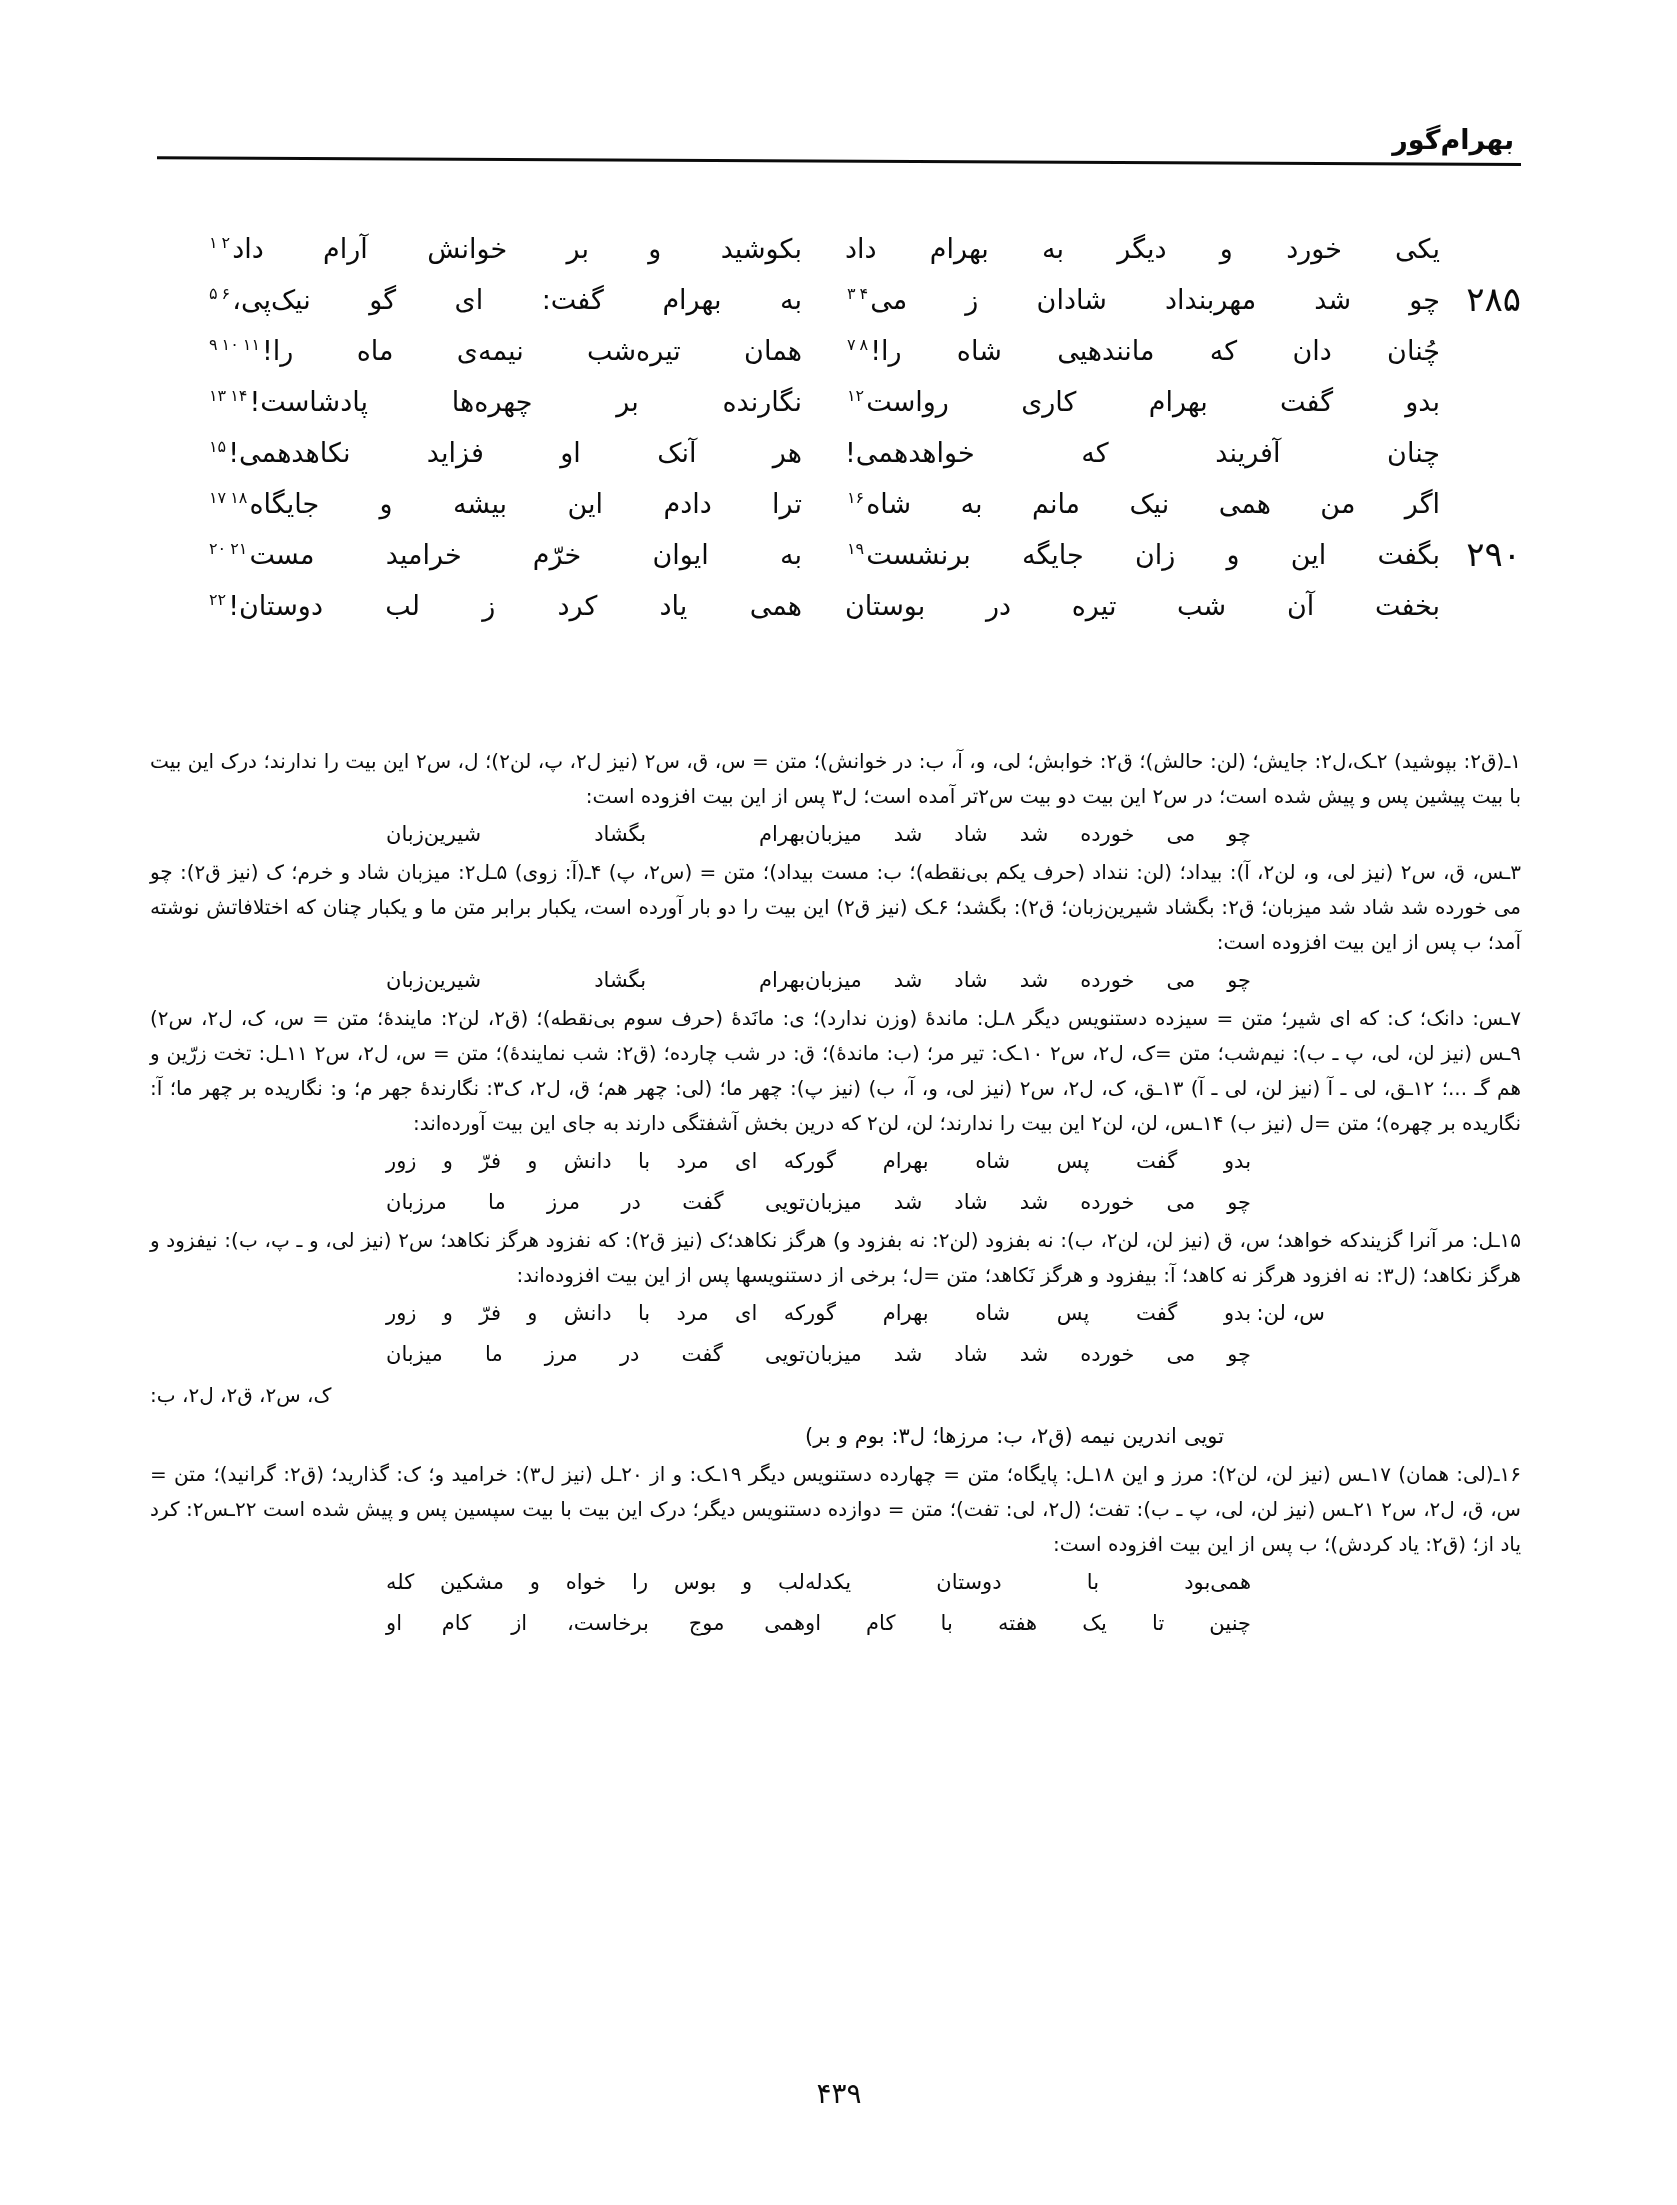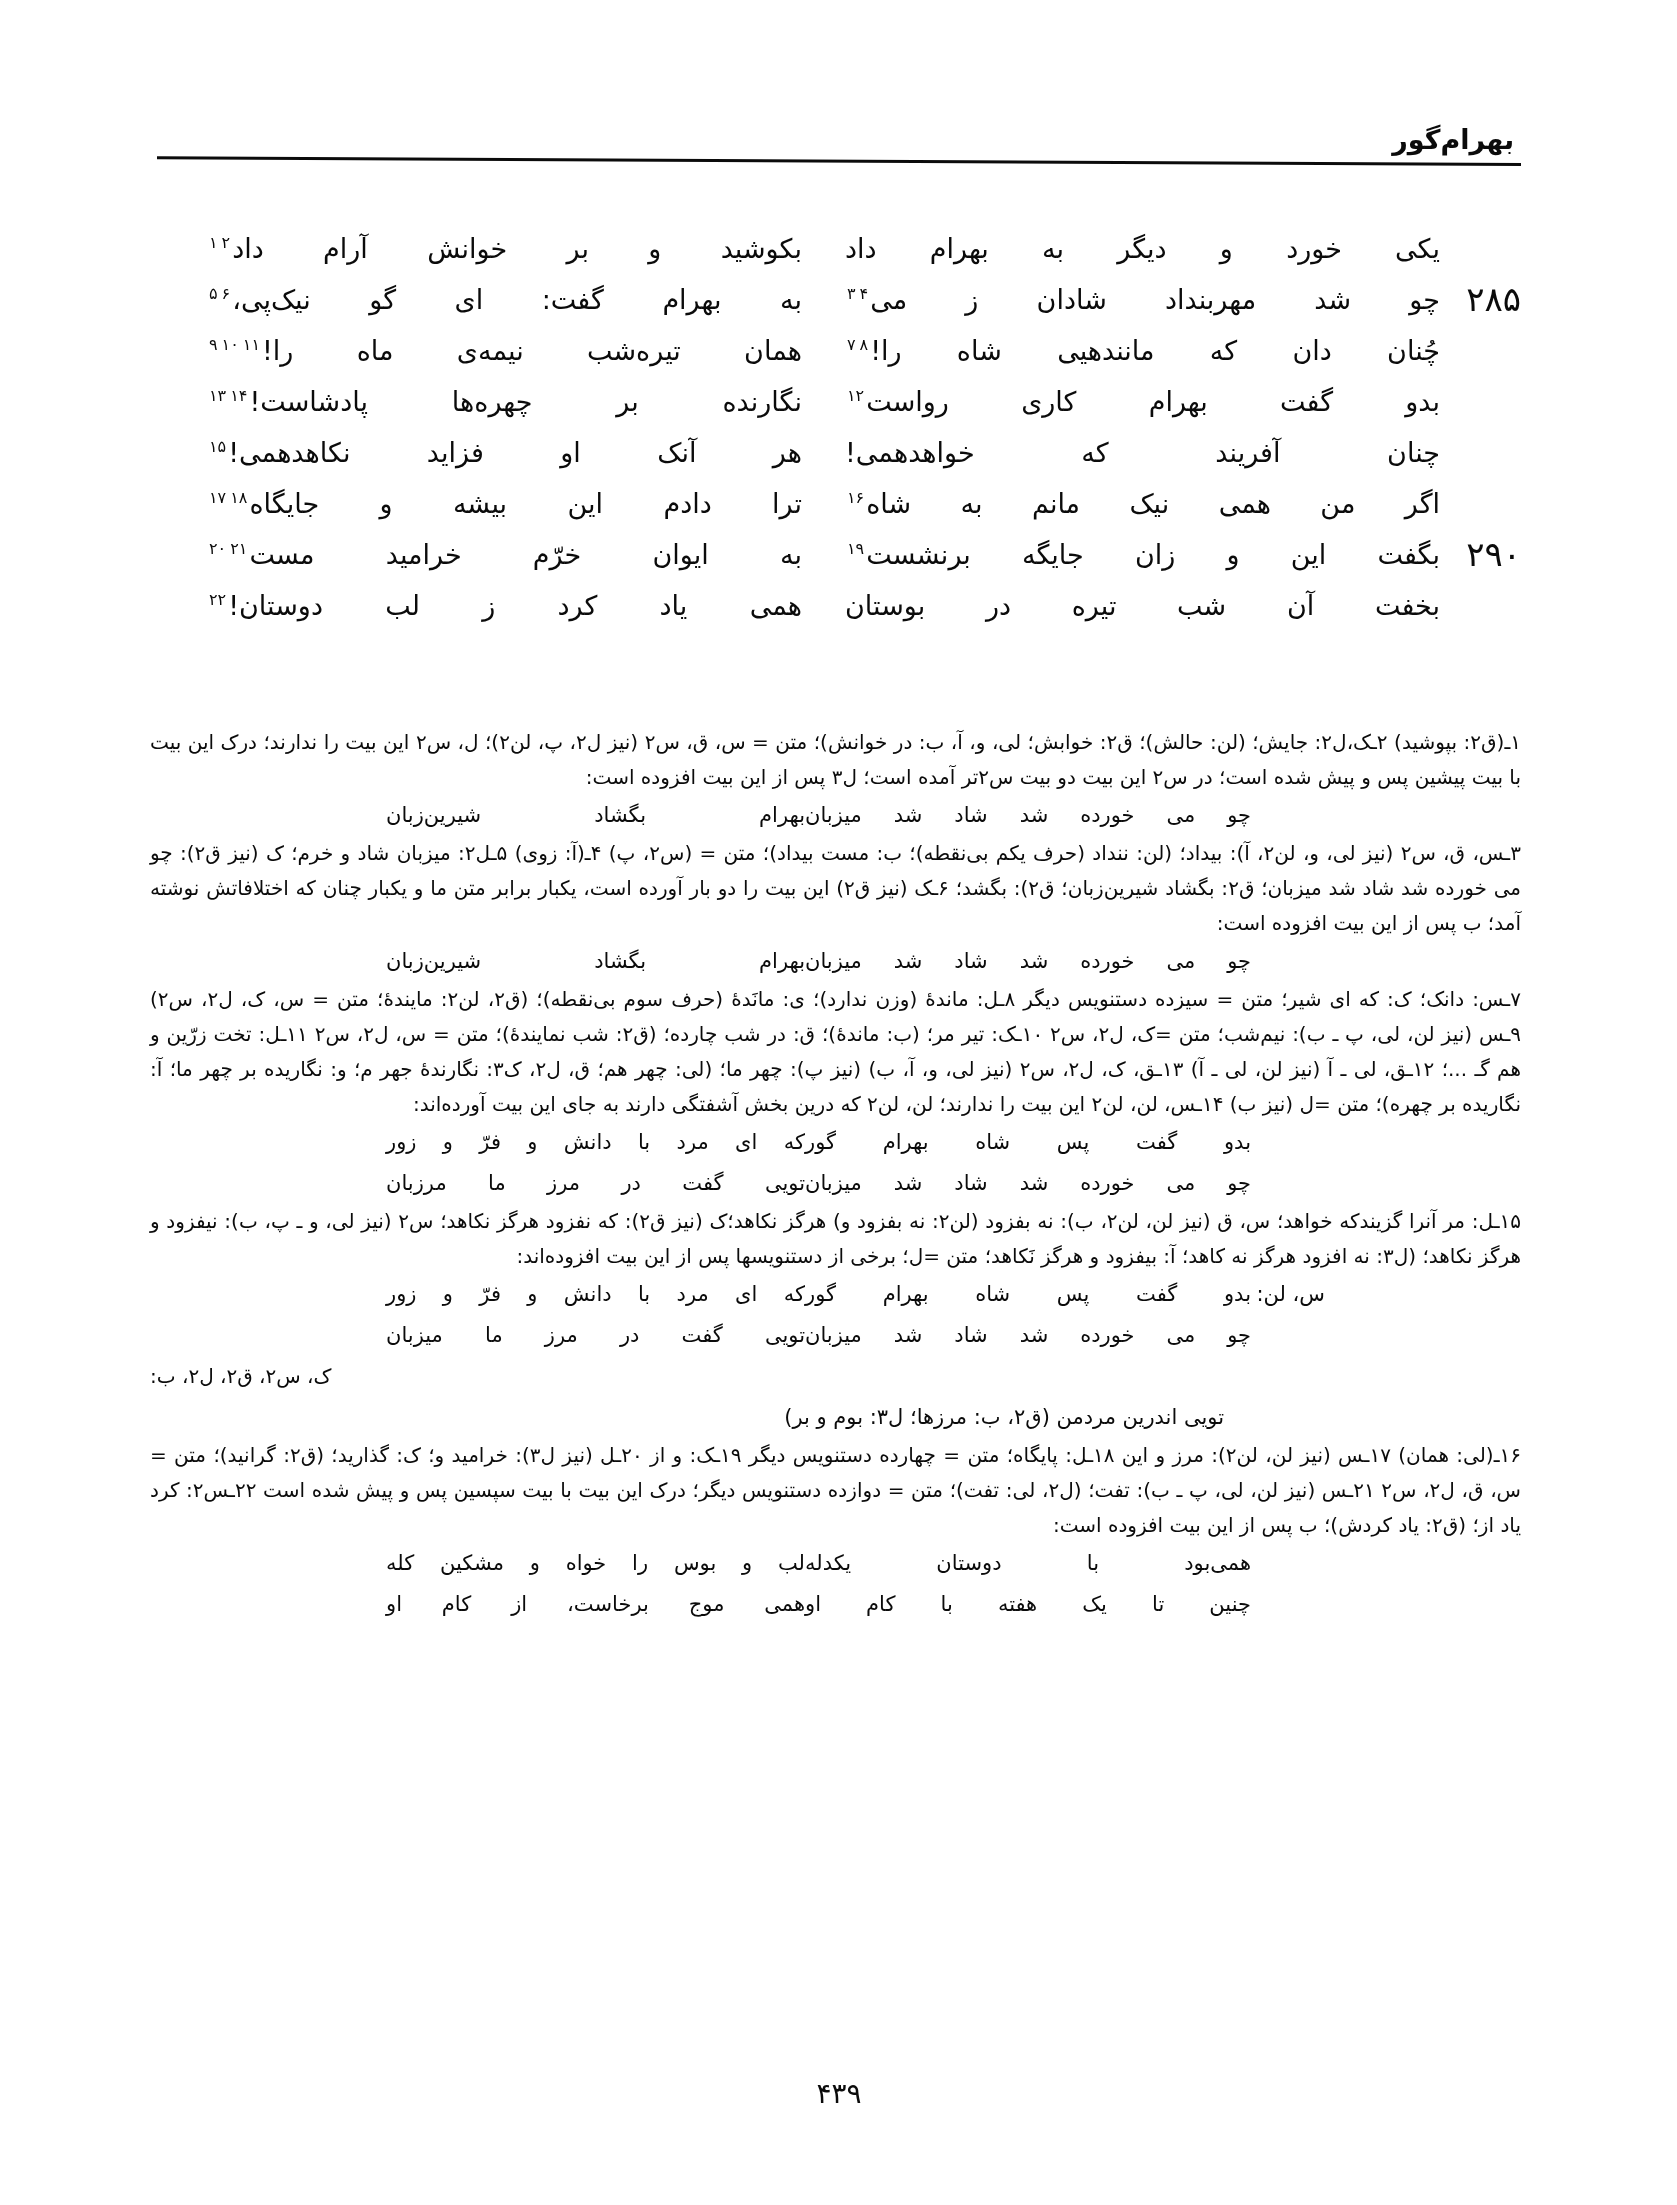--- a/index.html
+++ b/index.html
@@ -77,21 +77,21 @@
   sup.fn{
     font-size:16px;
     vertical-align:super;
     line-height:0;
     padding:0 2px;
   }
 
   
   .apparatus{
     position:absolute;
-    top:725px;
+    top:744px;
     right:157px;
     left:150px;
     font-size:20px;
     line-height:35px;
     text-align:justify;
   }
   .ap-par{
     text-align:justify;
     text-align-last:right;
     margin:0 0 0 0;
@@ -224,21 +224,21 @@
         <div class="q-hemi second">که ای مرد با دانش و فرّ و زور</div>
       </div>
       <div class="q-couplet indent">
         <div class="q-tag"></div>
         <div class="q-hemi">چو می خورده شد شاد شد میزبان</div>
         <div class="q-hemi second">تویی گفت در مرز ما میزبان</div>
       </div>
       <div class="ap-head c">ک، س۲، ق۲، ل۲، ب:</div>
       <div class="q-couplet indent2">
         <div class="q-tag"></div>
-        <div class="q-hemi second">تویی اندرین مردمن (ق۲، ب: مرزها؛ ل۳: بوم و بر)</div>
+        <div class="q-hemi second">تویی اندرین نیمه (ق۲، ب: مرزها؛ ل۳: بوم و بر)</div>
       </div>
       <div class="ap-par">۱۶ـ(لی: همان)   ۱۷ـس (نیز لن، لن۲): مرز و این   ۱۸ـل: پایگاه؛ متن = چهارده دستنویس دیگر   ۱۹ـک: و از   ۲۰ـل (نیز ل۳): خرامید و؛ ک: گذارید؛ (ق۲: گرانید)؛ متن = س، ق، ل۲، س۲   ۲۱ـس (نیز لن، لی، پ ـ ب): تفت؛ (ل۲، لی: تفت)؛ متن = دوازده دستنویس دیگر؛ درک این بیت با بیت سپسین پس و پیش شده است   ۲۲ـس۲: کرد یاد از؛ (ق۲: یاد کردش)؛ ب پس از این بیت افزوده است:</div>
       <div class="q-couplet indent">
         <div class="q-tag"></div>
         <div class="q-hemi">همی‌بود با دوستان یکدله</div>
         <div class="q-hemi second">لب و بوس را خواه و مشکین کله</div>
       </div>
       <div class="q-couplet indent">
         <div class="q-tag"></div>
         <div class="q-hemi">چنین تا یک هفته با کام او</div>

